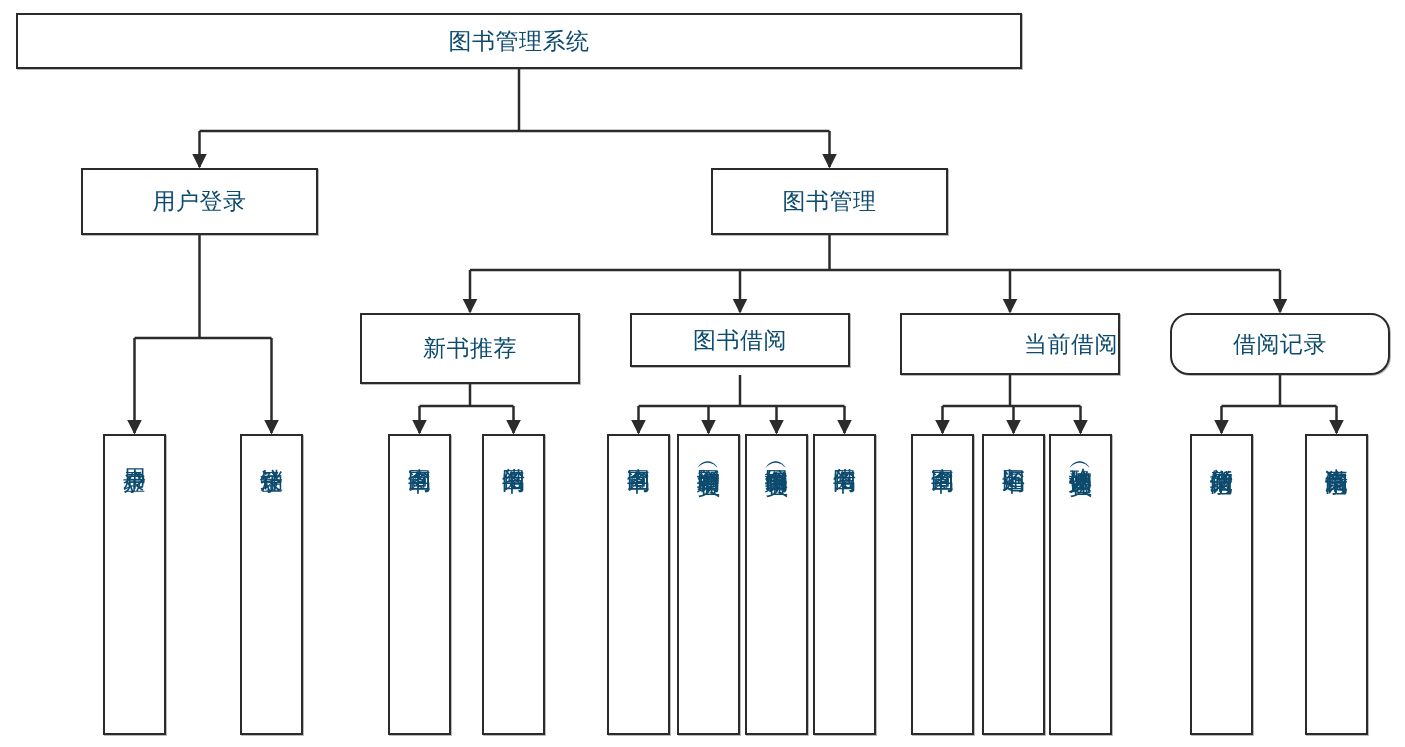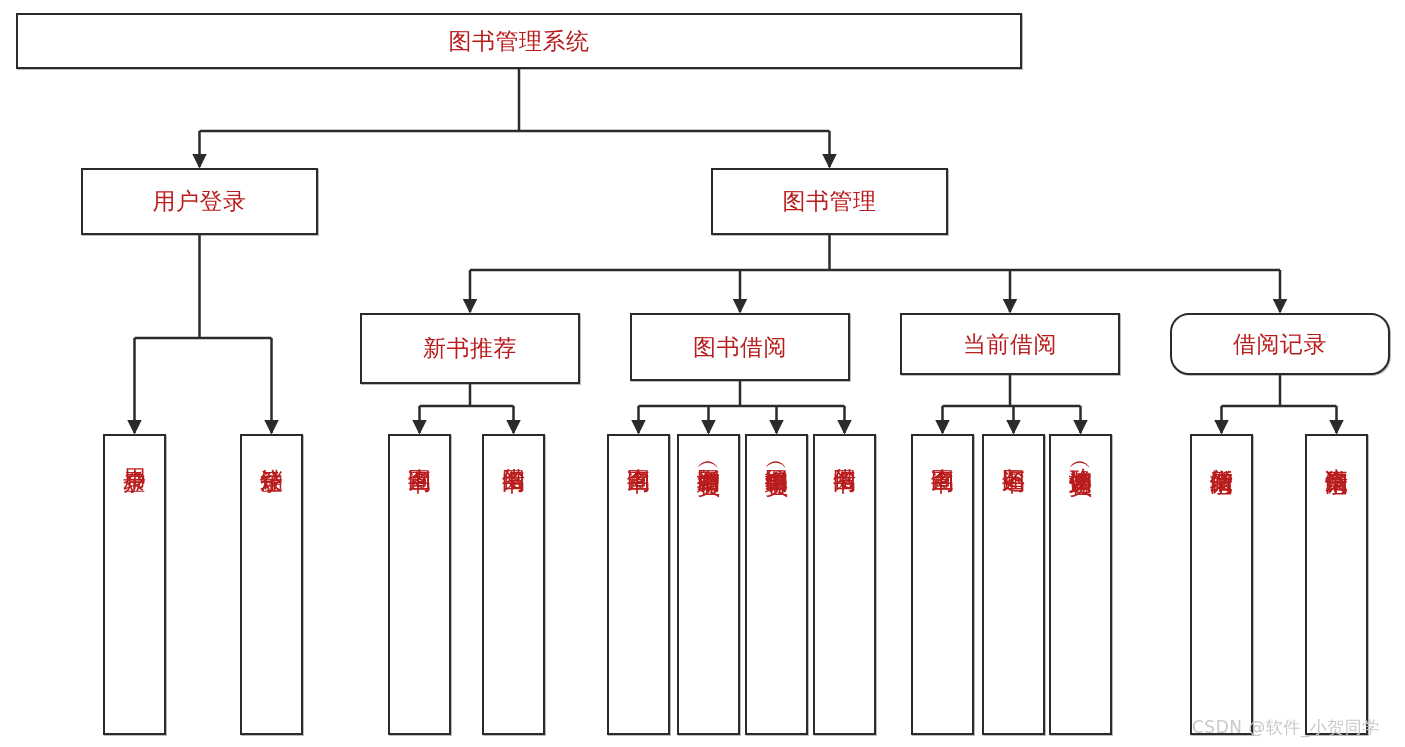--- a/index.html
+++ b/index.html
@@ -27,21 +27,21 @@
     pointer-events: none;
   }
   .node {
     position: absolute;
     box-sizing: border-box;
     border: 2px solid #2b2b2b;
     background: #ffffff;
     display: flex;
     align-items: center;
     justify-content: center;
-    color: #b91c1c;
+    color: #0c4a6e;
     box-shadow: 1px 1px 0 rgba(60,60,60,0.35);
   }
   .node .label {
     display: block;
     text-align: center;
     line-height: 1.25;
     letter-spacing: 0.5px;
   }
   .node.horizontal .label {
     writing-mode: horizontal-tb;
@@ -126,24 +126,24 @@
       </div>
       <div class="node horizontal" style="left: 81px; top: 168px; width: 237px; height: 67px;">
         <span class="label">用户登录</span>
       </div>
       <div class="node horizontal" style="left: 711px; top: 168px; width: 237px; height: 67px; justify-content: center;">
         <span class="label">图书管理</span>
       </div>
       <div class="node horizontal" style="left: 360px; top: 313px; width: 220px; height: 71px;">
         <span class="label">新书推荐</span>
       </div>
-      <div class="node horizontal" style="left: 630px; top: 313px; width: 220px; height: 68px;">
+      <div class="node horizontal" style="left: 630px; top: 313px; width: 220px; height: 54px;">
         <span class="label">图书借阅</span>
       </div>
-      <div class="node horizontal" style="left: 900px; top: 313px; width: 220px; height: 62px;">
+      <div class="node horizontal" style="left: 900px; top: 313px; width: 220px; height: 62px; justify-content: flex-end;">
         <span class="label">当前借阅</span>
       </div>
       <div class="node horizontal" style="left: 1170px; top: 313px; width: 220px; height: 62px; border-radius: 19px;">
         <span class="label">借阅记录</span>
       </div>
       <div class="node vertical" style="left: 103px; top: 434px; width: 63px; height: 301px;">
         <span class="label">用户登录</span>
       </div>
       <div class="node vertical" style="left: 240px; top: 434px; width: 63px; height: 301px;">
         <span class="label">注销登录</span>
@@ -176,15 +176,14 @@
         <span class="label">确认归还（管理员）</span>
       </div>
       <div class="node vertical" style="left: 1190px; top: 434px; width: 63px; height: 301px;">
         <span class="label">新增借阅记录</span>
       </div>
       <div class="node vertical" style="left: 1305px; top: 434px; width: 63px; height: 301px;">
         <span class="label">查询借阅记录</span>
       </div>
     </div>
 
-  <div class="watermark" style="left: 1192px; top: 716px; color: rgb(201, 201, 201);">CSDN @软件_小贺同学</div>
 
 </div>
 
 </body></html>

